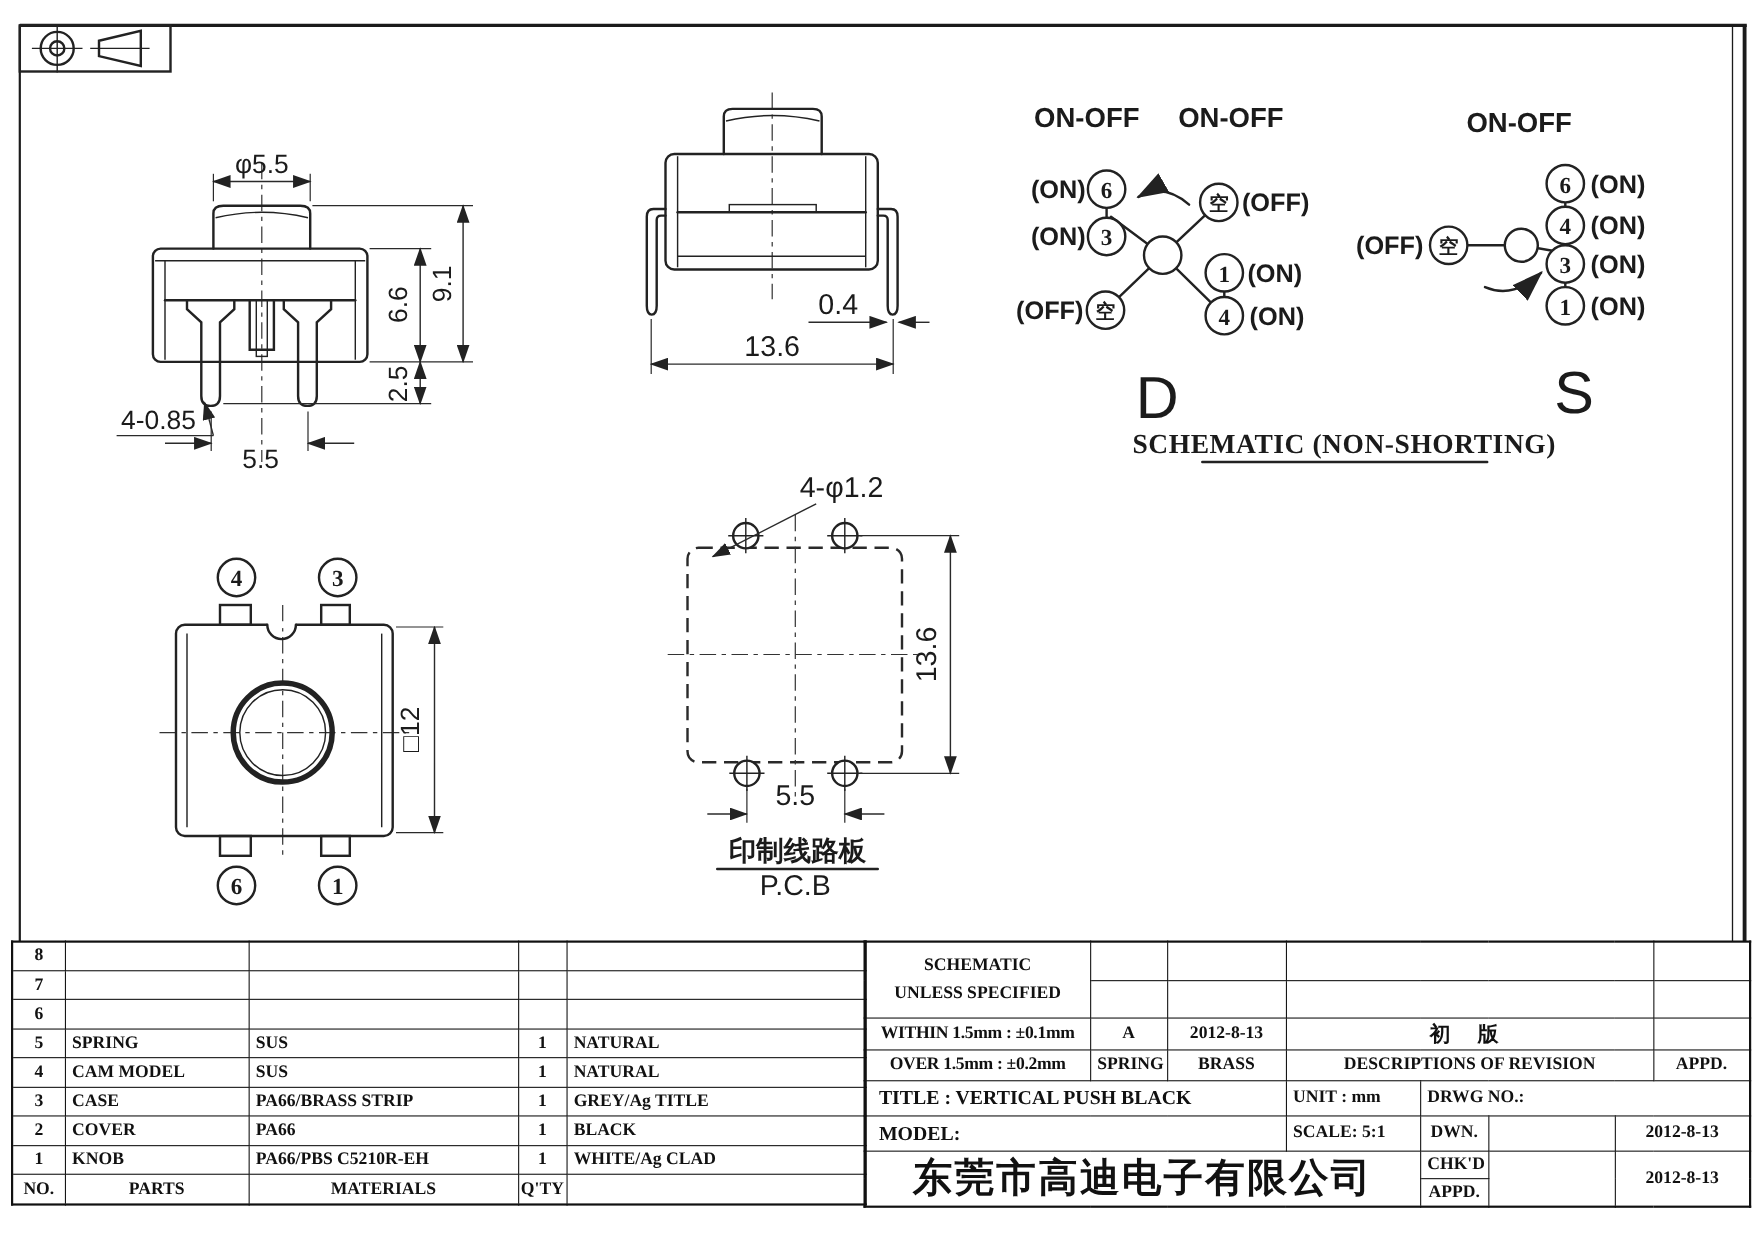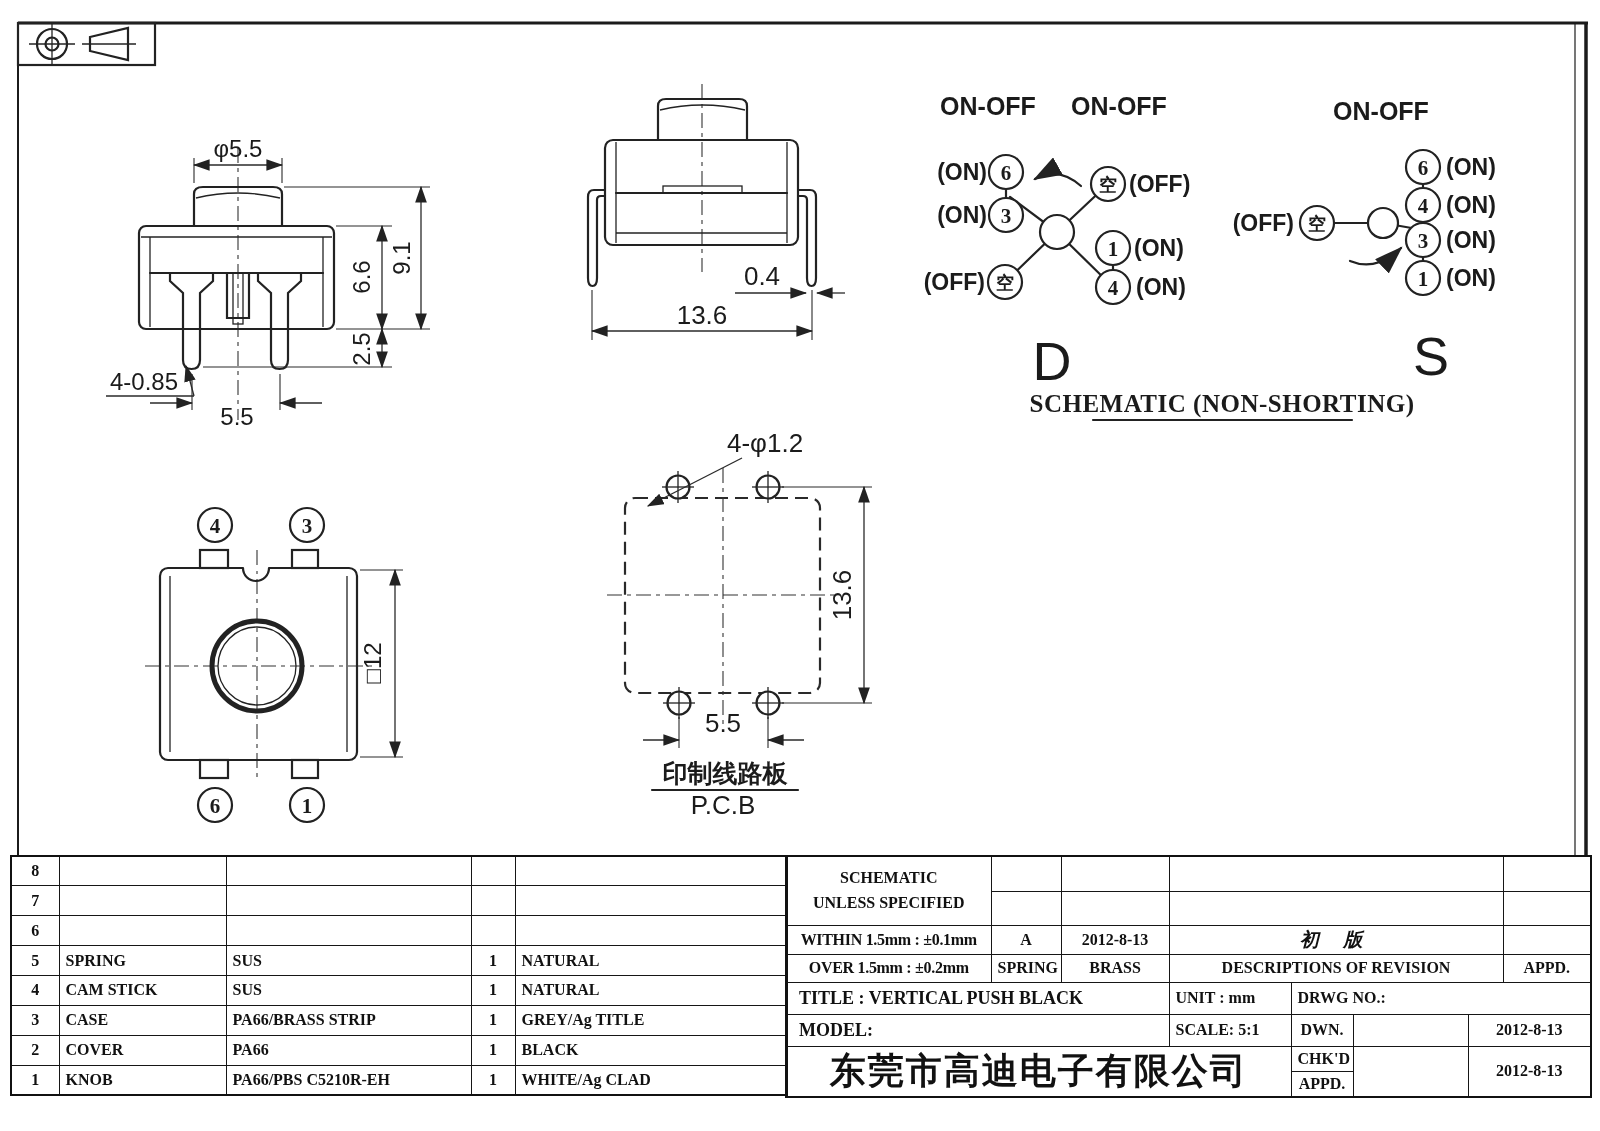--- a/index.html
+++ b/index.html
@@ -28,21 +28,21 @@
   table{border-collapse:collapse;table-layout:fixed;position:absolute;color:#111;}
   td{border:1.6px solid #161616;padding:0 6px;overflow:hidden;white-space:nowrap;
      font:bold 16px "Liberation Serif",serif;vertical-align:middle;}
   .bom{left:10px;top:855px;width:776px;height:241px;border:2.5px solid #111;}
   .tb{left:785px;top:855px;width:806px;height:241px;border:2.5px solid #111;}
   .c{text-align:center;}
   .tol{text-align:center;line-height:1.55;}
   .ttl{font-size:18px;}
   .company{font-size:36px;font-weight:bold;font-family:Liberation Sans, sans-serif;
            text-align:center;letter-spacing:2px;}
-  .rev{font-style:italic;font-size:19px;letter-spacing:10px;}
+  .rev{font-size:19px;letter-spacing:10px;}
 </style>
 </head>
 <body>
 
 <div class="page">
 
 <svg width="1600" height="857" viewBox="0 0 1600 857">
   <defs>
     <marker id="ae" orient="auto" markerWidth="13" markerHeight="9" refX="12" refY="4.5">
       <path d="M0,0 L13,4.5 L0,9 z" fill="#222"></path>
@@ -302,21 +302,21 @@
   </tr>
   <tr style="height:26px">
     <td class="c">5</td>
     <td>SPRING</td>
     <td>SUS</td>
     <td class="c">1</td>
     <td>NATURAL</td>
   </tr>
   <tr style="height:26px">
     <td class="c">4</td>
-    <td>CAM STICK</td>
+    <td>CAM MODEL</td>
     <td>SUS</td>
     <td class="c">1</td>
     <td>NATURAL</td>
   </tr>
   <tr style="height:26px">
     <td class="c">3</td>
     <td>CASE</td>
     <td>PA66/BRASS STRIP</td>
     <td class="c">1</td>
     <td>GREY/Ag TITLE</td>
@@ -327,20 +327,27 @@
     <td>PA66</td>
     <td class="c">1</td>
     <td>BLACK</td>
   </tr>
   <tr style="height:26px">
     <td class="c">1</td>
     <td>KNOB</td>
     <td>PA66/PBS C5210R-EH</td>
     <td class="c">1</td>
     <td>WHITE/Ag CLAD</td>
+  </tr>
+  <tr style="height:27px">
+    <td class="c">NO.</td>
+    <td class="c">PARTS</td>
+    <td class="c">MATERIALS</td>
+    <td class="c" style="padding:0 2px">Q'TY</td>
+    <td></td>
   </tr>
 </tbody>
     </table>
 
 <table class="tb">
   <colgroup>
         <col style="width:205px">
         <col style="width:70px">
         <col style="width:108px">
         <col style="width:122px">

